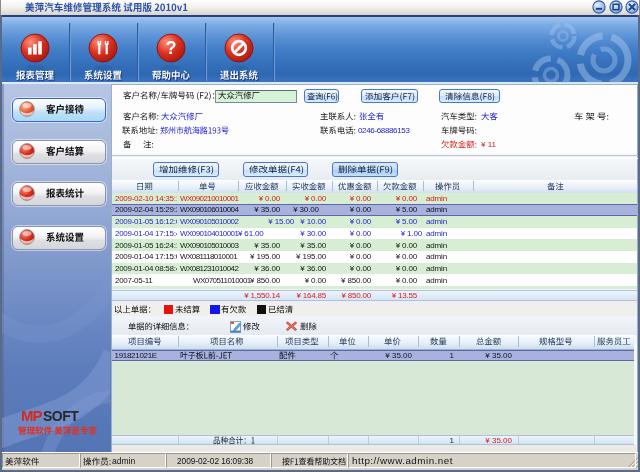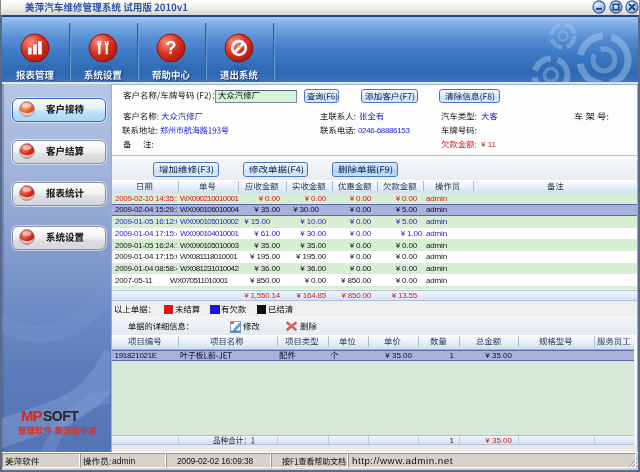--- a/index.html
+++ b/index.html
@@ -745,29 +745,29 @@
     <div class="lat" style="left:115px;top:206.4px;width:62px;overflow:hidden;letter-spacing:-0.28px;color:#101020">2009-02-04 15:29:30</div>
     <div class="lat" style="left:180px;top:206.4px;letter-spacing:-0.57px;color:#101020">WX090106010004</div>
     <div class="lat" style="left:238px;top:206.4px;width:42px;text-align:right;letter-spacing:-0.15px;color:#101020">¥ 35.00</div>
     <div class="lat" style="left:286px;top:206.4px;width:40px;text-align:center;letter-spacing:-0.15px;color:#101020">¥ 30.00</div>
     <div class="lat" style="left:332px;top:206.4px;width:39px;text-align:right;letter-spacing:-0.15px;color:#101020">¥ 0.00</div>
     <div class="lat" style="left:377px;top:206.4px;width:40px;text-align:right;letter-spacing:-0.15px;color:#101020">¥ 5.00</div>
     <div class="lat" style="left:426px;top:206.4px;letter-spacing:-0.15px;color:#101020">admin</div>
     <div style="position:absolute;left:112px;top:215.9px;width:525px;height:11.7px;background:#d7eed5;"></div>
     <div class="lat" style="left:115px;top:218.1px;width:62px;overflow:hidden;letter-spacing:-0.28px;color:#2525cc">2009-01-05 16:12:05</div>
     <div class="lat" style="left:180px;top:218.1px;letter-spacing:-0.57px;color:#2525cc">WX090105010002</div>
-    <div class="lat" style="left:228px;top:218.1px;width:42px;text-align:right;letter-spacing:-0.15px;color:#2525cc">¥ 15.00</div>
+    <div class="lat" style="left:238px;top:218.1px;width:56px;text-align:right;letter-spacing:-0.15px;color:#2525cc">¥ 15.00</div>
     <div class="lat" style="left:286px;top:218.1px;width:40px;text-align:right;letter-spacing:-0.15px;color:#2525cc">¥ 10.00</div>
     <div class="lat" style="left:332px;top:218.1px;width:39px;text-align:right;letter-spacing:-0.15px;color:#2525cc">¥ 0.00</div>
     <div class="lat" style="left:377px;top:218.1px;width:40px;text-align:right;letter-spacing:-0.15px;color:#2525cc">¥ 5.00</div>
     <div class="lat" style="left:426px;top:218.1px;letter-spacing:-0.15px;color:#2525cc">admin</div>
     <div style="position:absolute;left:112px;top:227.6px;width:525px;height:11.7px;background:#ffffff;"></div>
     <div class="lat" style="left:115px;top:229.8px;width:62px;overflow:hidden;letter-spacing:-0.28px;color:#2525cc">2009-01-04 17:15:41</div>
     <div class="lat" style="left:180px;top:229.8px;letter-spacing:-0.57px;color:#2525cc">WX090104010001</div>
-    <div class="lat" style="left:238px;top:229.8px;width:42px;text-align:right;letter-spacing:-0.15px;color:#2525cc">¥ 61.00</div>
+    <div class="lat" style="left:238px;top:229.8px;width:52px;letter-spacing:-0.15px;color:#2525cc">¥ 61.00</div>
     <div class="lat" style="left:286px;top:229.8px;width:40px;text-align:right;letter-spacing:-0.15px;color:#2525cc">¥ 30.00</div>
     <div class="lat" style="left:332px;top:229.8px;width:39px;text-align:right;letter-spacing:-0.15px;color:#2525cc">¥ 0.00</div>
     <div class="lat" style="left:382px;top:229.8px;width:40px;text-align:right;letter-spacing:-0.15px;color:#2525cc">¥ 1.00</div>
     <div class="lat" style="left:426px;top:229.8px;letter-spacing:-0.15px;color:#2525cc">admin</div>
     <div style="position:absolute;left:112px;top:239.3px;width:525px;height:11.7px;background:#d7eed5;"></div>
     <div class="lat" style="left:115px;top:241.5px;width:62px;overflow:hidden;letter-spacing:-0.28px;color:#151515">2009-01-05 16:24:18</div>
     <div class="lat" style="left:180px;top:241.5px;letter-spacing:-0.57px;color:#151515">WX090105010003</div>
     <div class="lat" style="left:238px;top:241.5px;width:42px;text-align:right;letter-spacing:-0.15px;color:#151515">¥ 35.00</div>
     <div class="lat" style="left:286px;top:241.5px;width:40px;text-align:right;letter-spacing:-0.15px;color:#151515">¥ 35.00</div>
     <div class="lat" style="left:332px;top:241.5px;width:39px;text-align:right;letter-spacing:-0.15px;color:#151515">¥ 0.00</div>
@@ -784,21 +784,21 @@
     <div style="position:absolute;left:112px;top:262.7px;width:525px;height:11.7px;background:#d7eed5;"></div>
     <div class="lat" style="left:115px;top:264.9px;width:62px;overflow:hidden;letter-spacing:-0.28px;color:#151515">2009-01-04 08:58:47</div>
     <div class="lat" style="left:180px;top:264.9px;letter-spacing:-0.57px;color:#151515">WX081231010042</div>
     <div class="lat" style="left:238px;top:264.9px;width:42px;text-align:right;letter-spacing:-0.15px;color:#151515">¥ 36.00</div>
     <div class="lat" style="left:286px;top:264.9px;width:40px;text-align:right;letter-spacing:-0.15px;color:#151515">¥ 36.00</div>
     <div class="lat" style="left:332px;top:264.9px;width:39px;text-align:right;letter-spacing:-0.15px;color:#151515">¥ 0.00</div>
     <div class="lat" style="left:377px;top:264.9px;width:40px;text-align:right;letter-spacing:-0.15px;color:#151515">¥ 0.00</div>
     <div class="lat" style="left:426px;top:264.9px;letter-spacing:-0.15px;color:#151515">admin</div>
     <div style="position:absolute;left:112px;top:274.4px;width:525px;height:11.7px;background:#ffffff;"></div>
     <div class="lat" style="left:115px;top:276.6px;width:62px;overflow:hidden;letter-spacing:-0.28px;color:#151515">2007-05-11</div>
-    <div class="lat" style="left:170px;top:276.6px;letter-spacing:-0.57px;color:#151515">WX070511010001</div>
+    <div class="lat" style="left:193px;top:276.6px;letter-spacing:-0.57px;color:#151515">WX070511010001</div>
     <div class="lat" style="left:238px;top:276.6px;width:42px;text-align:right;letter-spacing:-0.15px;color:#151515">¥ 850.00</div>
     <div class="lat" style="left:286px;top:276.6px;width:40px;text-align:right;letter-spacing:-0.15px;color:#151515">¥ 0.00</div>
     <div class="lat" style="left:332px;top:276.6px;width:39px;text-align:right;letter-spacing:-0.15px;color:#151515">¥ 850.00</div>
     <div class="lat" style="left:377px;top:276.6px;width:40px;text-align:right;letter-spacing:-0.15px;color:#151515">¥ 0.00</div>
     <div class="lat" style="left:426px;top:276.6px;letter-spacing:-0.15px;color:#151515">admin</div>
     <div style="position:absolute;left:112px;top:286.1px;width:525px;height:3px;background:#d7eed5"></div>
     <div style="position:absolute;left:112px;top:290px;width:525px;height:11px;background:linear-gradient(180deg,#eef4fc 0%,#d6e4f6 100%);border-top:1px solid #b0c0d8;border-bottom:1px solid #b0c0d8;box-sizing:border-box"></div>
     <div class="lat" style="left:238px;top:292px;width:42px;text-align:right;letter-spacing:-0.2px;color:#d42020">¥ 1,550.14</div>
     <div class="lat" style="left:286px;top:292px;width:40px;text-align:right;letter-spacing:-0.2px;color:#d42020">¥ 164.85</div>
     <div class="lat" style="left:332px;top:292px;width:39px;text-align:right;letter-spacing:-0.2px;color:#d42020">¥ 850.00</div>

